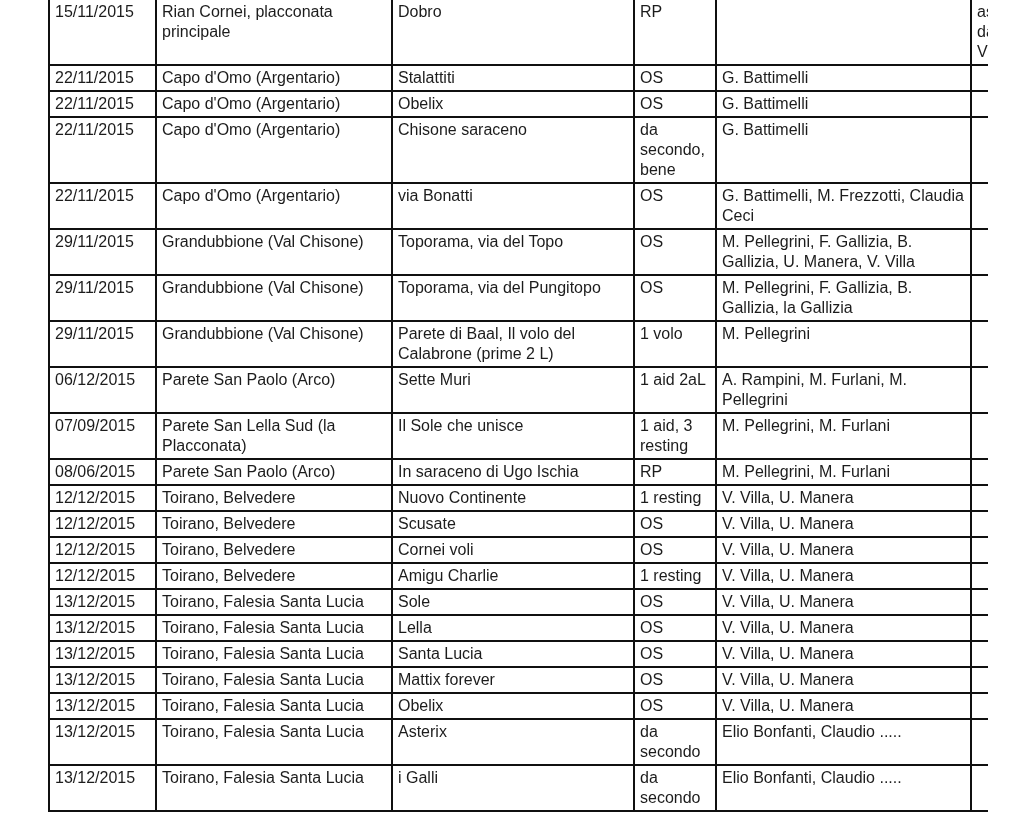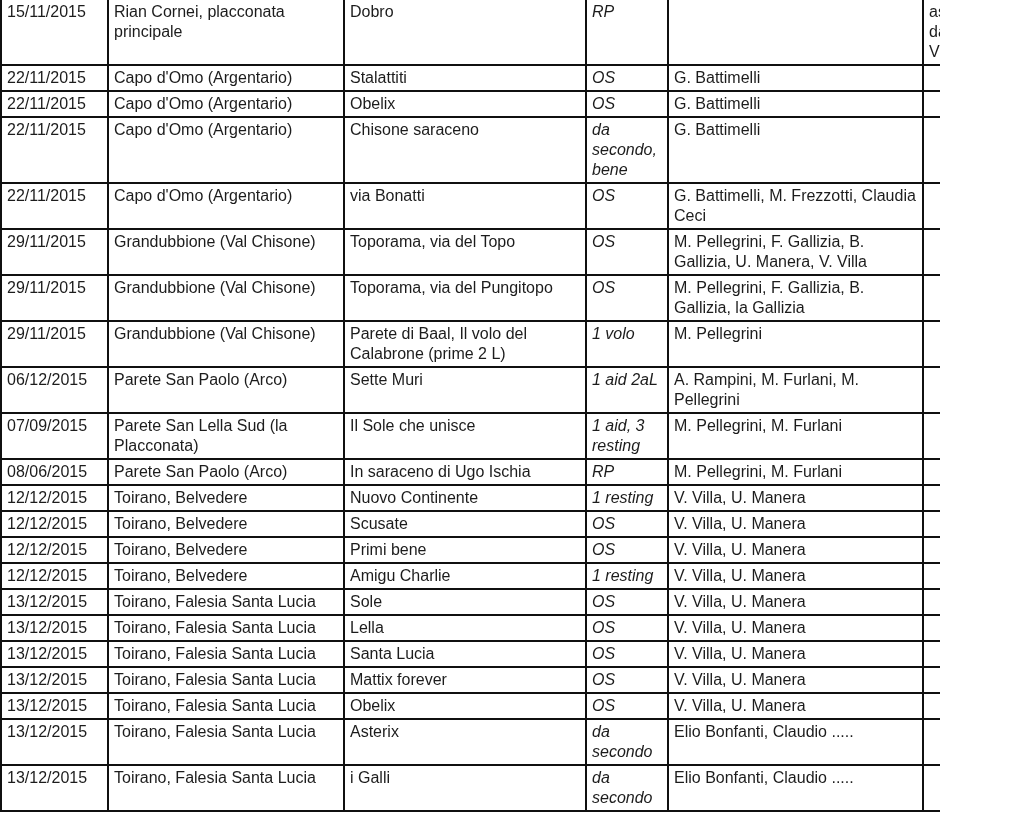--- a/index.html
+++ b/index.html
@@ -6,20 +6,21 @@
     margin: 0;
     padding: 0;
     background: #ffffff;
     width: 1024px;
   }
   .page {
     width: 940px;
     height: 814px;
     overflow: hidden;
     background: #ffffff;
+    margin-left: 48px;
   }
   table.log {
     border-collapse: collapse;
     table-layout: fixed;
     width: 1022px;
     margin: 0;
   }
   table.log td {
     border: 2px solid #101010;
     vertical-align: top;
@@ -35,21 +36,21 @@
     border-top: 0;
   }
   col.c-date     { width: 107px; }
   col.c-location { width: 236px; }
   col.c-route    { width: 242px; }
   col.c-style    { width: 82px;  }
   col.c-climbers { width: 255px; }
   col.c-notes    { width: 100px; }
   
   .notes-inner { max-width: 78px; }
-  .style-inner { max-width: 72px; font-style: italic; }
+  .style-inner { max-width: 72px; }
 </style>
 </head>
 <body>
 
 <div class="page">
   <table class="log">
     <colgroup>
       <col class="c-date">
       <col class="c-location">
       <col class="c-route">
@@ -223,21 +224,21 @@
     </td>
     <td>V. Villa, U. Manera</td>
     <td>
       <div class="notes-inner"></div>
     </td>
   </tr>
 
   <tr>
     <td>12/12/2015</td>
     <td>Toirano, Belvedere</td>
-    <td>Primi bene</td>
+    <td>Cornei voli</td>
     <td>
       <div class="style-inner">OS</div>
     </td>
     <td>V. Villa, U. Manera</td>
     <td>
       <div class="notes-inner"></div>
     </td>
   </tr>
 
   <tr>

